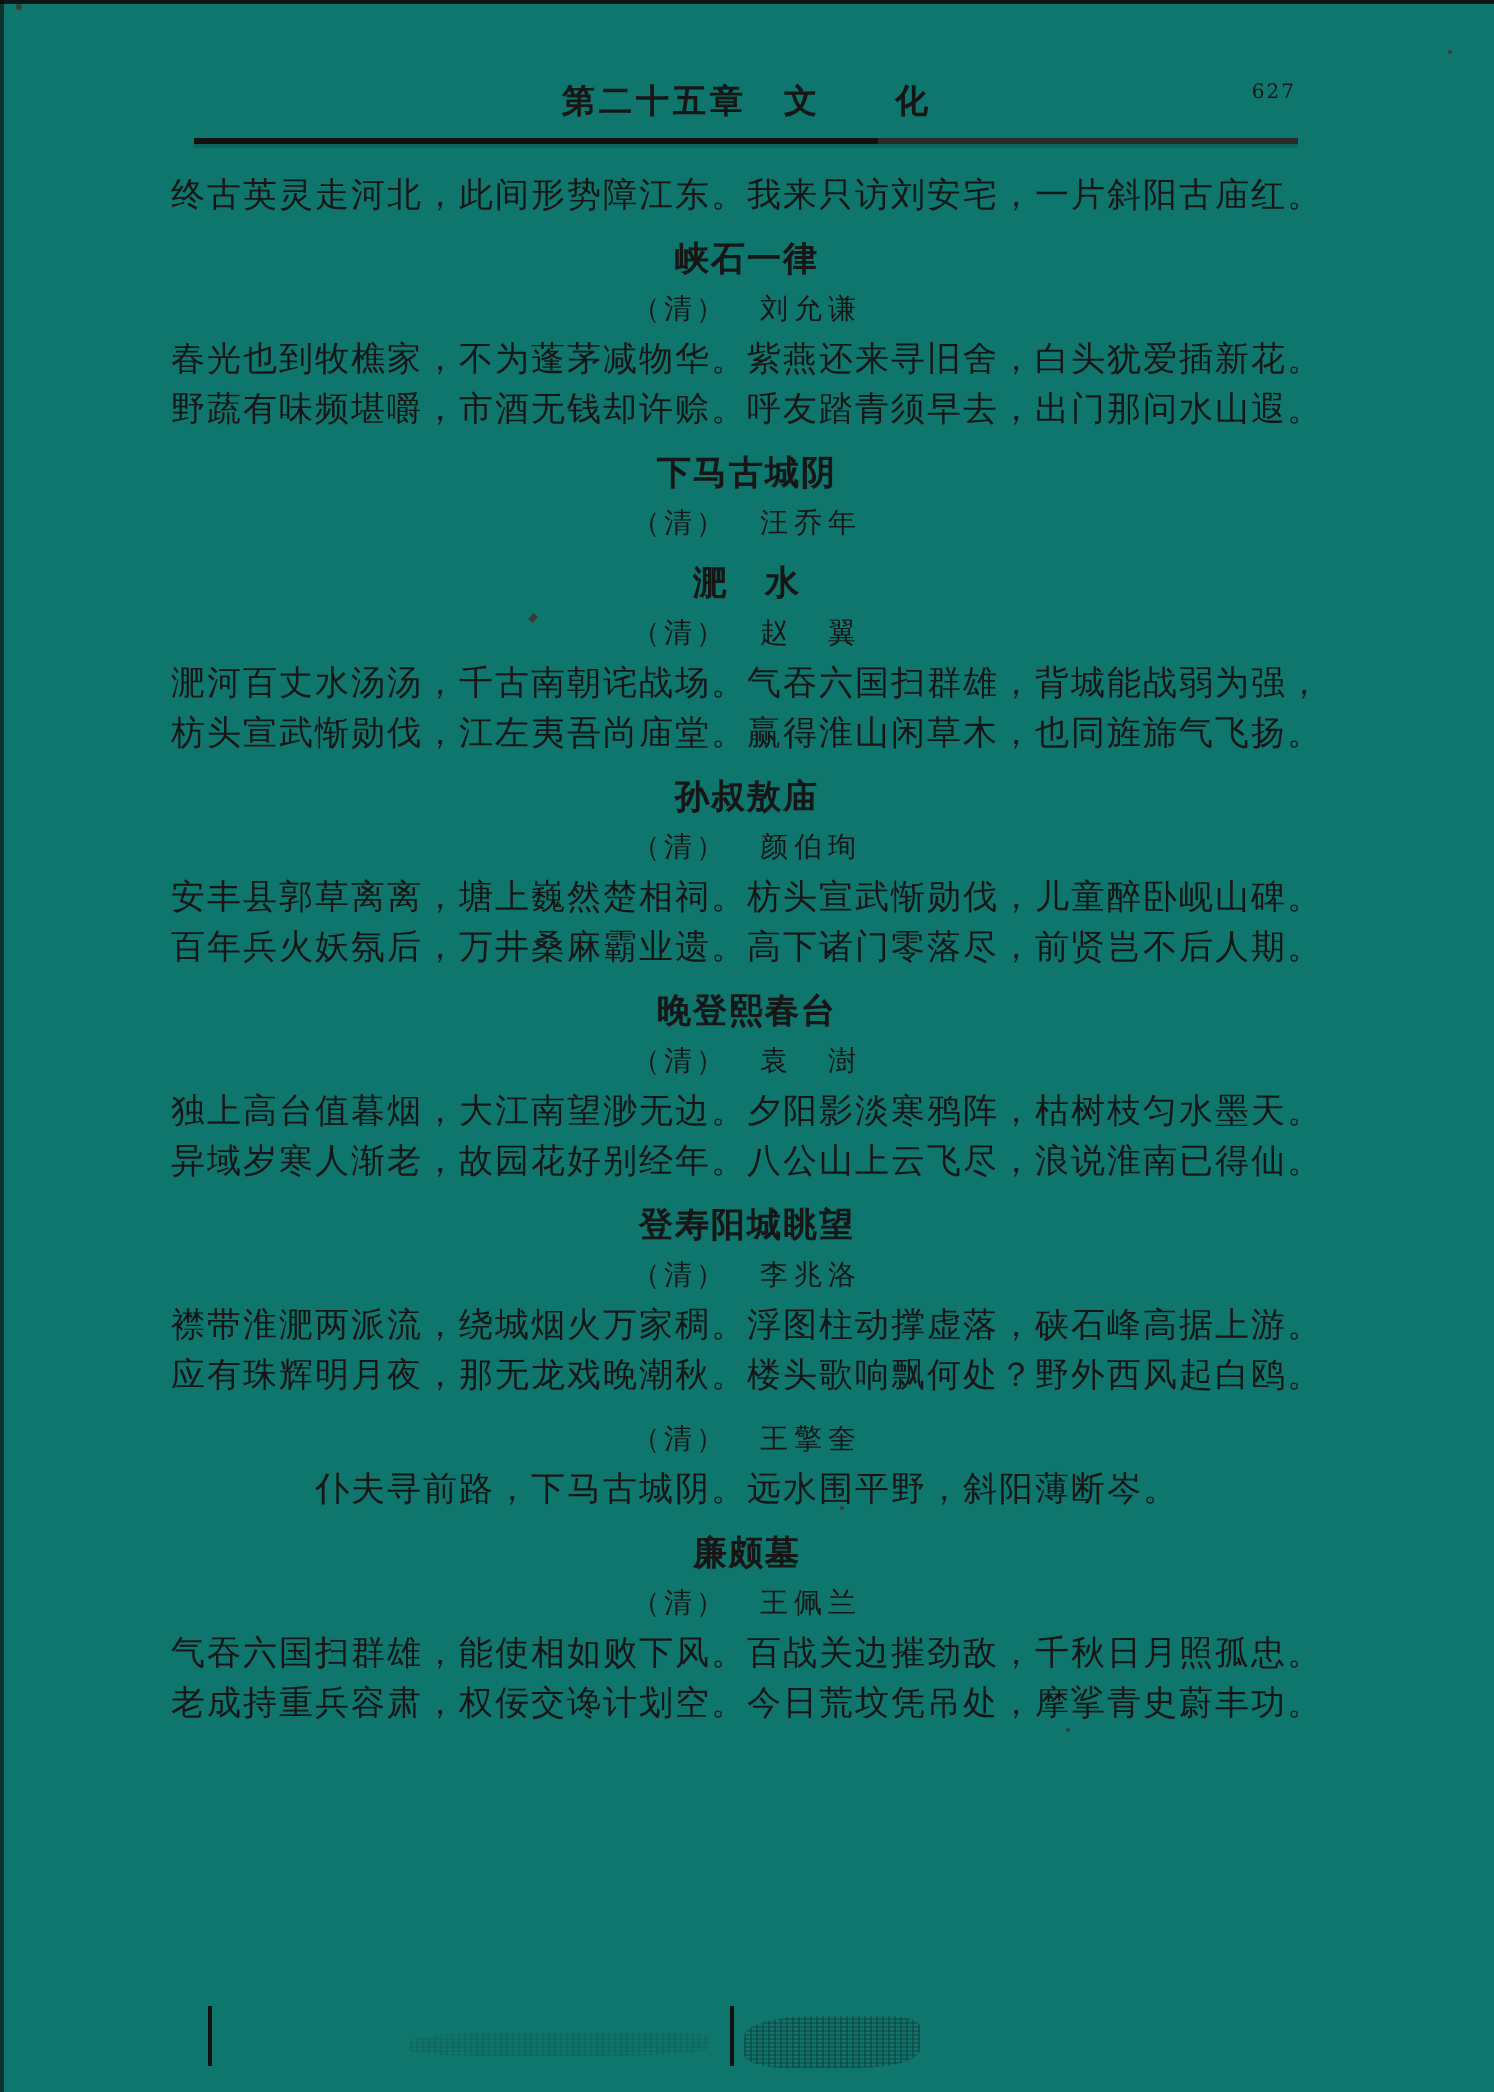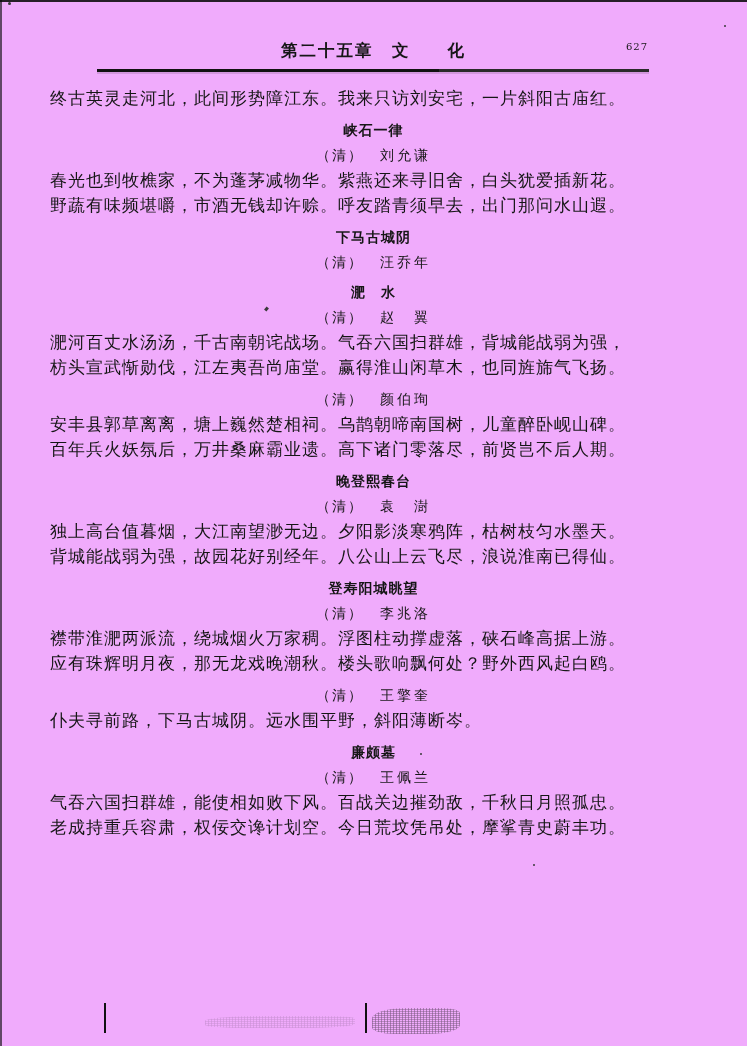--- a/index.html
+++ b/index.html
@@ -1,20 +1,20 @@
 <!DOCTYPE html>
 <html lang="zh"><head>
 <meta charset="utf-8">
 <style>
   html,body{margin:0;padding:0;background:#e8e8e6;}
   .page{
     position:relative;
     width:747px;height:1046px;
     margin:0 auto;
-    background:#f0abfc;
+    background:#0f766e;
     color:#161616;
     font-family:"DejaVu Serif","Liberation Serif",serif;
     overflow:hidden;
   }
   
   .edge-top{position:absolute;top:0;left:0;width:747px;height:2px;background:#0a0a0a;opacity:.88;}
   .edge-left{position:absolute;top:0;left:0;width:2px;height:1046px;background:#0a0a0a;opacity:.62;}
   .speck{position:absolute;background:#3a3a3a;border-radius:50%;}
   .tick{position:absolute;width:2px;background:#111;}
   .noise{
@@ -38,28 +38,28 @@
   }
   .head-rule{
     position:absolute;top:69px;left:97px;width:552px;height:3px;
     background:linear-gradient(90deg,#111 0 62%,#2a2a2a 62% 100%);
     box-shadow:0 2px 0 rgba(0,0,0,.12);
   }
 
   
   .content{position:absolute;top:86px;left:50px;width:647px;}
   .verse-line{
-    font-size:17px;line-height:25px;letter-spacing:1px;
+    text-align:center;font-size:17px;line-height:25px;letter-spacing:1px;
     white-space:nowrap;
   }
   .intro{margin-bottom:6px;}
   .poem{margin-top:8px;}
   .poem-title{
     text-align:center;font-family:"DejaVu Sans","Liberation Sans",sans-serif;
-    font-weight:bold;font-size:14px;line-height:23px;letter-spacing:1px;
+    font-weight:bold;font-size:17px;line-height:23px;letter-spacing:1px;
     margin-bottom:2px;
   }
   .poem-author{
     text-align:center;font-size:14px;line-height:22px;letter-spacing:2px;
     margin-bottom:2px;display:flex;justify-content:center;gap:16px;
   }
   .poem-author .author-name{letter-spacing:3px;}
 </style>
 </head>
 <body>
@@ -110,36 +110,37 @@
       <div class="poem-title">淝　水</div>
       <div class="poem-author">
         <span>（清）</span>
         <span class="author-name">赵　翼</span>
       </div>
       <div class="verse-line">淝河百丈水汤汤，千古南朝诧战场。气吞六国扫群雄，背城能战弱为强，</div>
       <div class="verse-line">枋头宣武惭勋伐，江左夷吾尚庙堂。赢得淮山闲草木，也同旌旆气飞扬。</div>
     </div>
 
     <div class="poem">
+      <div class="poem-title">孙叔敖庙</div>
       <div class="poem-author">
         <span>（清）</span>
         <span class="author-name">颜伯珣</span>
       </div>
-      <div class="verse-line">安丰县郭草离离，塘上巍然楚相祠。乌鹊朝啼南国树，儿童醉卧岘山碑。</div>
+      <div class="verse-line">安丰县郭草离离，塘上巍然楚相祠。枋头宣武惭勋伐，儿童醉卧岘山碑。</div>
       <div class="verse-line">百年兵火妖氛后，万井桑麻霸业遗。高下诸门零落尽，前贤岂不后人期。</div>
     </div>
 
     <div class="poem">
       <div class="poem-title">晚登熙春台</div>
       <div class="poem-author">
         <span>（清）</span>
         <span class="author-name">袁　澍</span>
       </div>
       <div class="verse-line">独上高台值暮烟，大江南望渺无边。夕阳影淡寒鸦阵，枯树枝匀水墨天。</div>
-      <div class="verse-line">背城能战弱为强，故园花好别经年。八公山上云飞尽，浪说淮南已得仙。</div>
+      <div class="verse-line">异域岁寒人渐老，故园花好别经年。八公山上云飞尽，浪说淮南已得仙。</div>
     </div>
 
     <div class="poem">
       <div class="poem-title">登寿阳城眺望</div>
       <div class="poem-author">
         <span>（清）</span>
         <span class="author-name">李兆洛</span>
       </div>
       <div class="verse-line">襟带淮淝两派流，绕城烟火万家稠。浮图柱动撑虚落，硖石峰高据上游。</div>
       <div class="verse-line">应有珠辉明月夜，那无龙戏晚潮秋。楼头歌响飘何处？野外西风起白鸥。</div>

